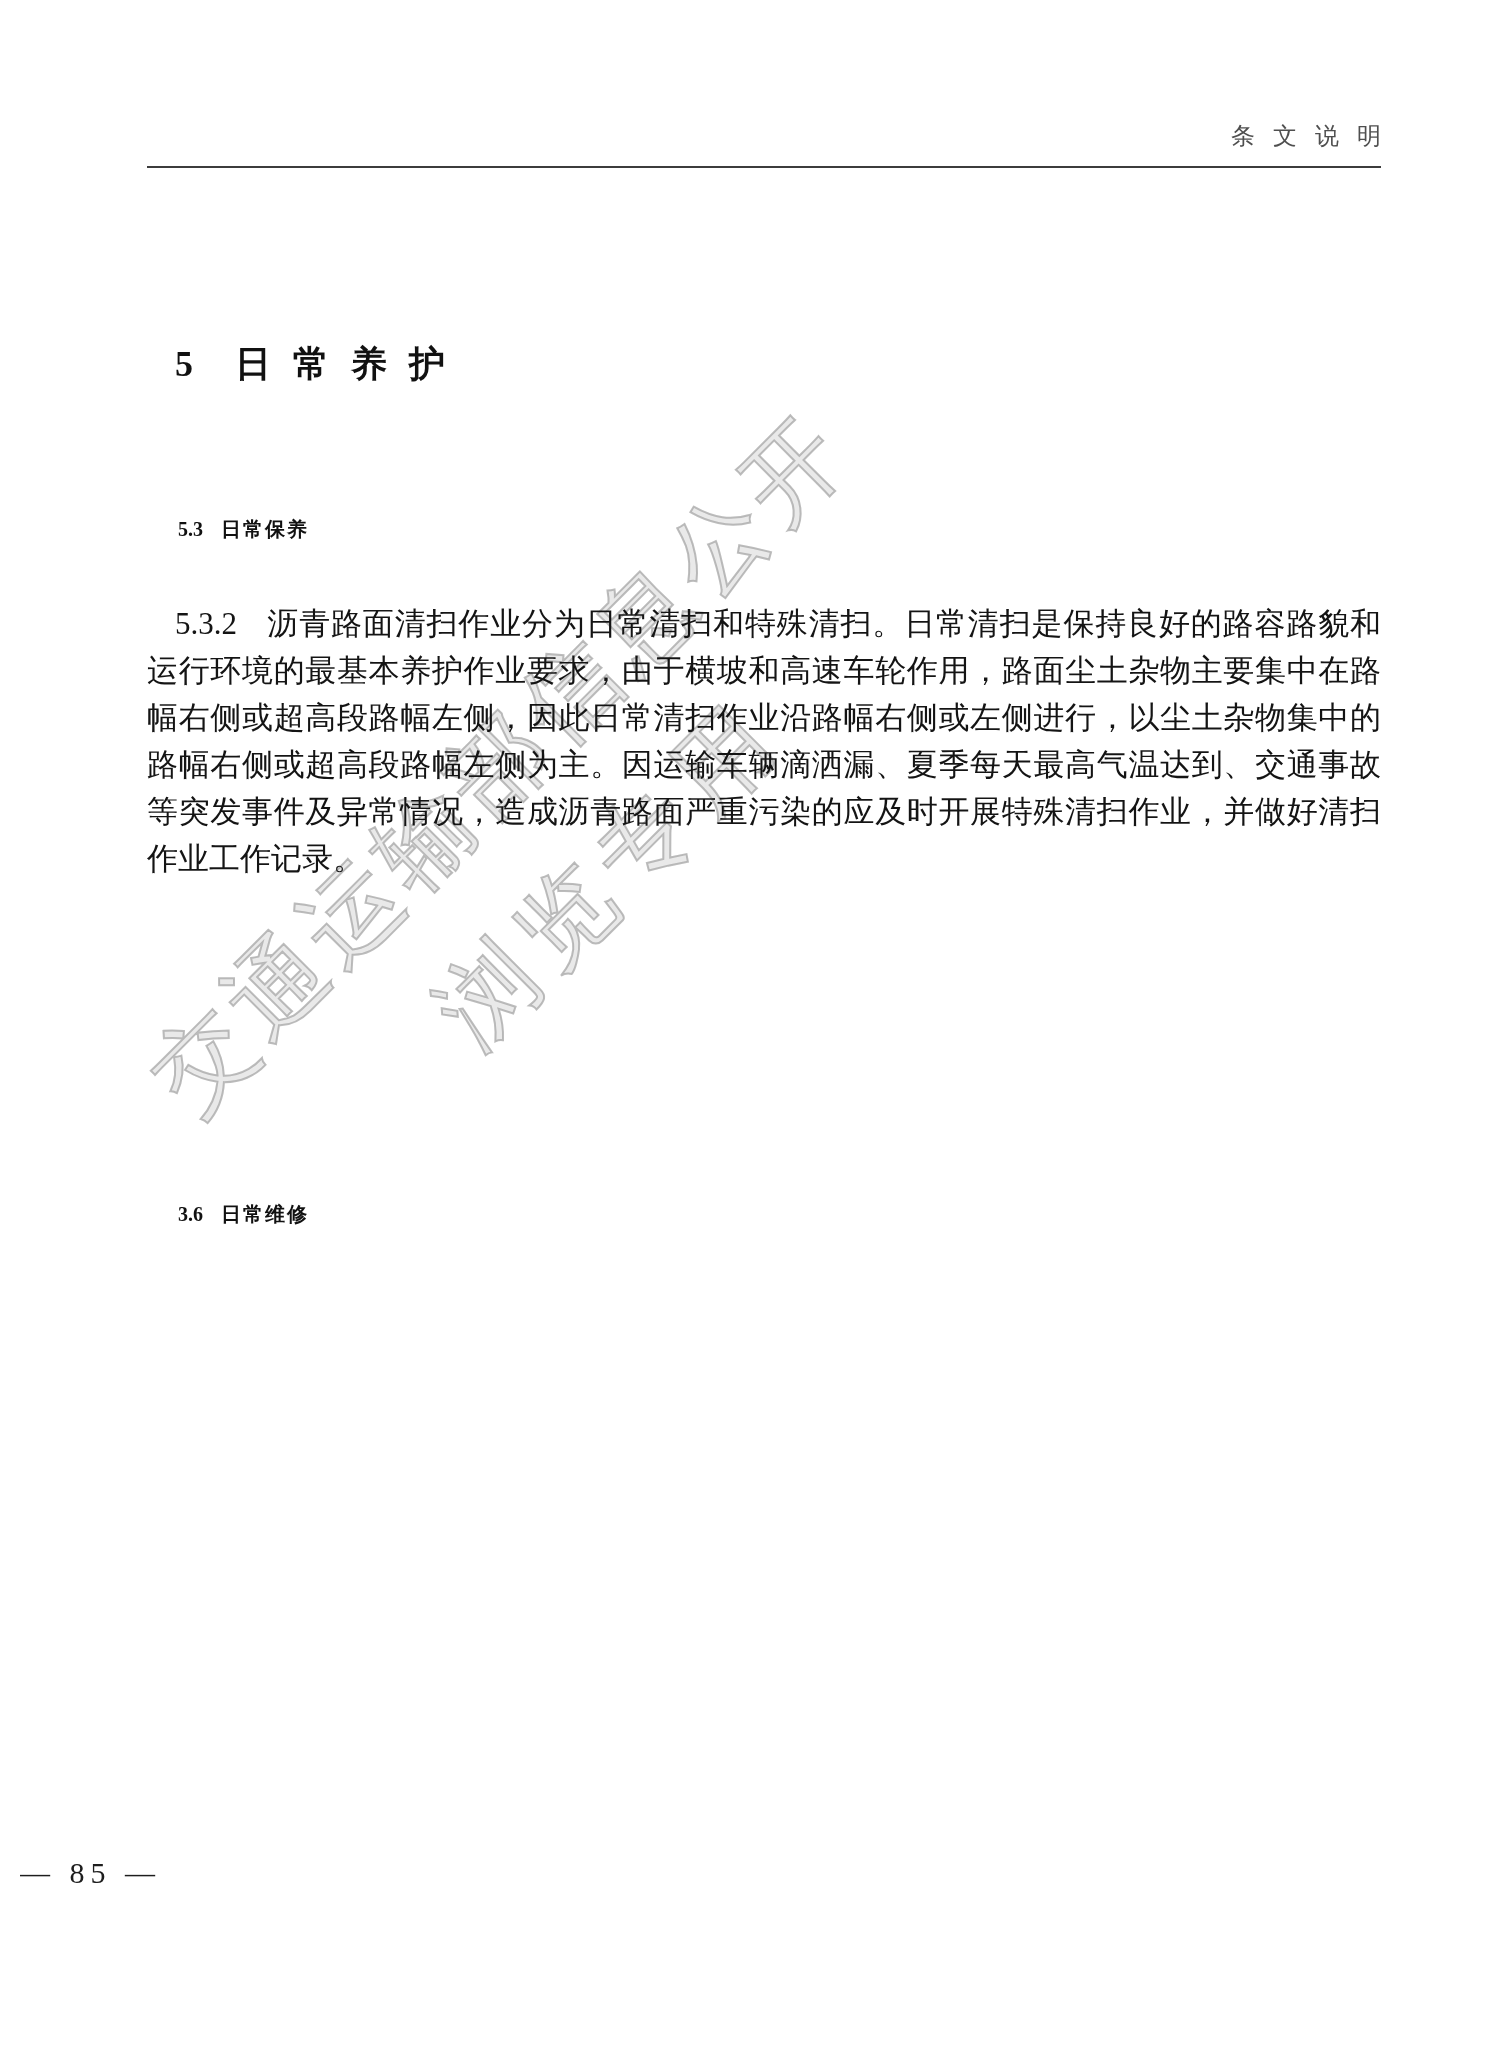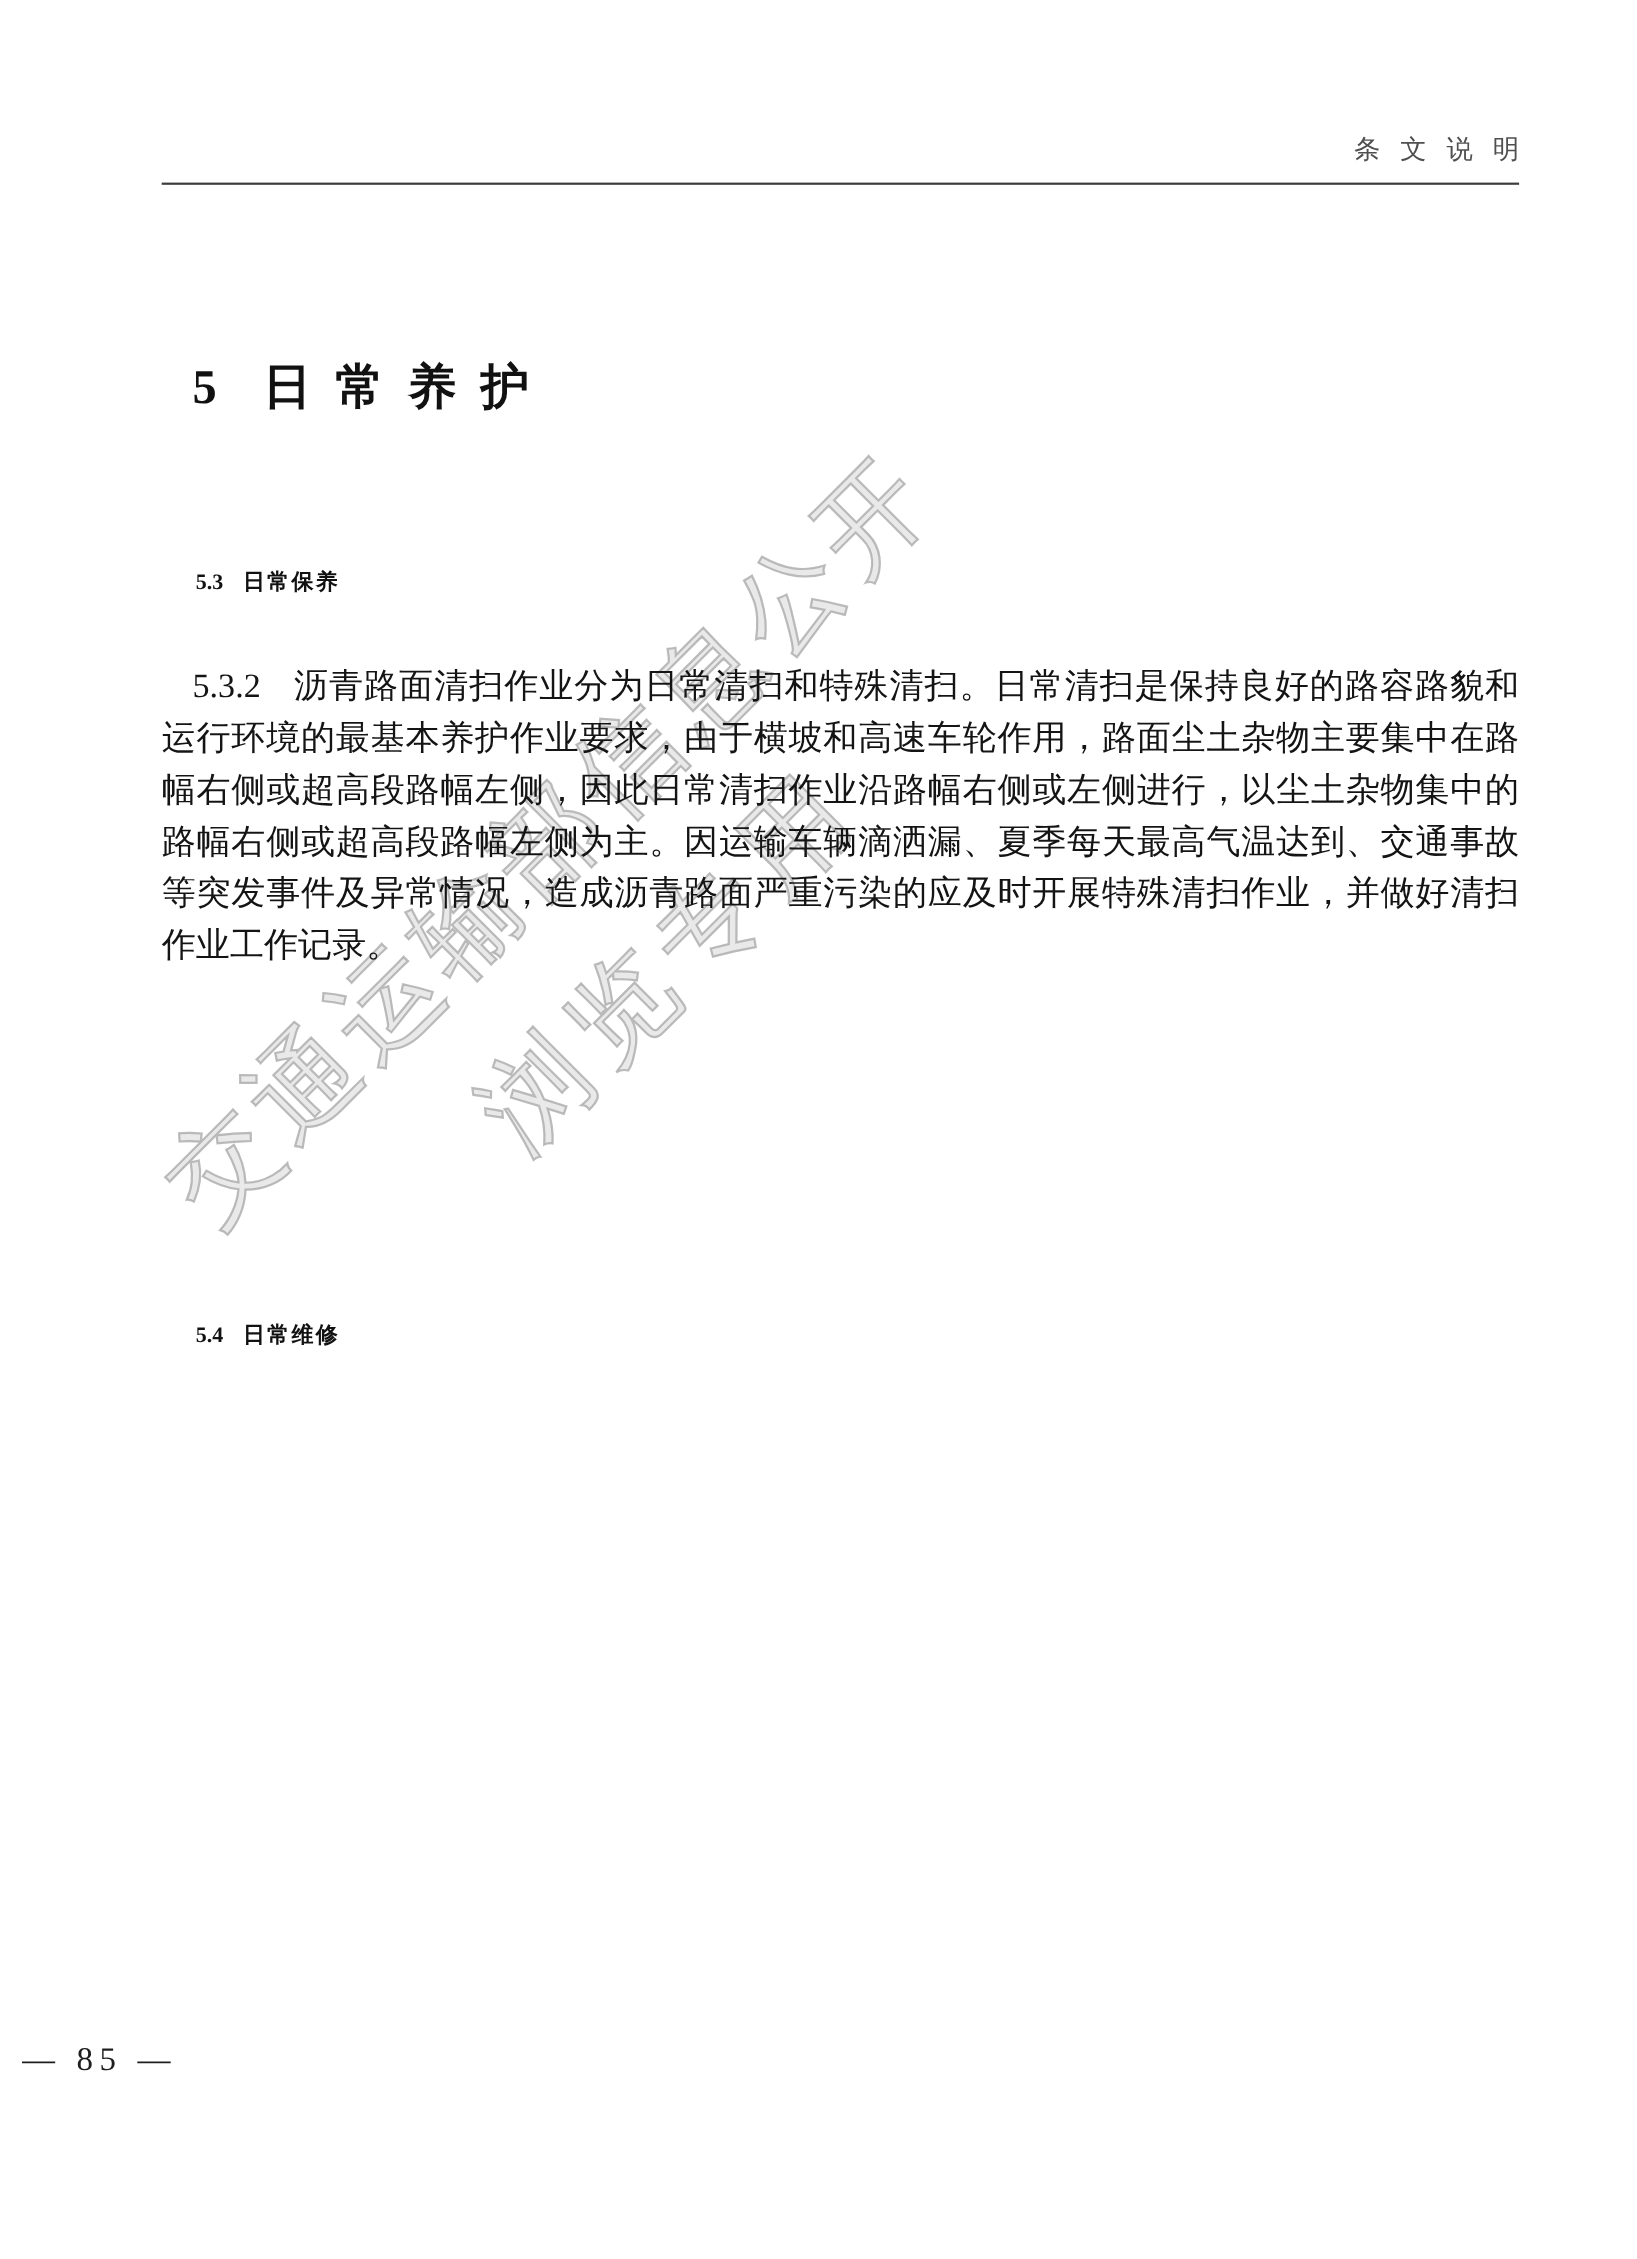--- a/index.html
+++ b/index.html
@@ -58,25 +58,25 @@
     color: rgba(200, 200, 200, 0.40);
     -webkit-text-stroke: 2px rgba(165, 165, 165, 0.75);
   }
   .wm-line2 {
     margin-top: 55px;
     letter-spacing: 14px;
   }
   
   .chapter {
     position: absolute;
-    top: 328px;
+    top: 340px;
     left: 155px;
     margin: 0;
     font-weight: 600;
-    font-size: 44px;
+    font-size: 36px;
     line-height: 48px;
     z-index: 2;
     white-space: nowrap;
   }
   .chapter .ch-num {
     font-weight: 700;
     font-family: "Liberation Serif", serif;
   }
   .chapter .ch-title {
     margin-left: 42px;
@@ -171,21 +171,21 @@
   <h2 class="section-heading sec-53">
     <span class="sec-num">5.3</span><span class="sec-title">日常保养</span>
   </h2>
 
   <p class="para p-532">
     <span class="para-label">5.3.2</span><span class="para-text">沥青路面清扫作业分为日常清扫和特殊清扫。日常清扫是保持良好的路容路貌和运行环境的最基本养护作业要求，由于横坡和高速车轮作用，路面尘土杂物主要集中在路幅右侧或超高段路幅左侧，因此日常清扫作业沿路幅右侧或左侧进行，以尘土杂物集中的路幅右侧或超高段路幅左侧为主。因运输车辆滴洒漏、夏季每天最高气温达到、交通事故等突发事件及异常情况，造成沥青路面严重污染的应及时开展特殊清扫作业，并做好清扫作业工作记录。</span>
   </p>
 
 
   <h2 class="section-heading sec-54">
-    <span class="sec-num">5.4</span><span class="sec-title">日常维修</span>
+    <span class="sec-num">3.6</span><span class="sec-title">日常维修</span>
   </h2>
 
 
   <div class="page-number">— 85 —</div>
 
   <div class="edge-mark edge-mark-1"></div>
   <div class="edge-mark edge-mark-2"></div>
 
 </div>
 

